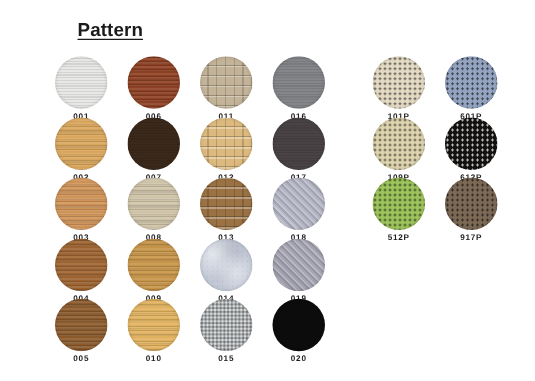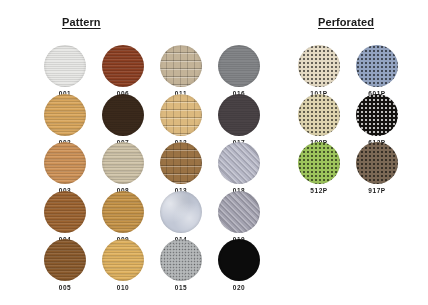--- a/index.html
+++ b/index.html
@@ -18,21 +18,21 @@
 
   .sheet {
     position: absolute;
     inset: 0;
     background: #ffffff;
   }
 
   
   .section-title {
     position: absolute;
-    font-size: 11px;
+    font-size: 15px;
     font-weight: bold;
     color: #1b1b1b;
     letter-spacing: 0.1px;
     text-decoration: underline;
     text-underline-offset: 2px;
     white-space: nowrap;
     text-align: right;
   }
   .section-title.pattern   { left: 62px;  top: 16px; }
   .section-title.perforated{ left: 318px; top: 16px; }
@@ -258,21 +258,20 @@
       <div class="cell" style="left: 174px; top: 145.5px;">
         <div class="swatch tex-diagonal" style="background-color: rgb(163, 162, 176);"></div>
         <span class="swatch-label">019</span>
       </div>
       <div class="cell" style="left: 174px; top: 194px;">
         <div class="swatch tex-flat" style="background-color: rgb(12, 12, 12);"></div>
         <span class="swatch-label">020</span>
       </div>
     </div>
 
-  <div class="section-title perforated">Perforated</div>
 
   <div class="grid perforated">
       <div class="cell" style="left: 0px; top: 0px;">
         <div class="swatch tex-perf" style="background-color: rgb(228, 218, 196);"></div>
         <span class="swatch-label">101P</span>
       </div>
       <div class="cell" style="left: 0px; top: 48.5px;">
         <div class="swatch tex-perf" style="background-color: rgb(221, 211, 174);"></div>
         <span class="swatch-label">109P</span>
       </div>

